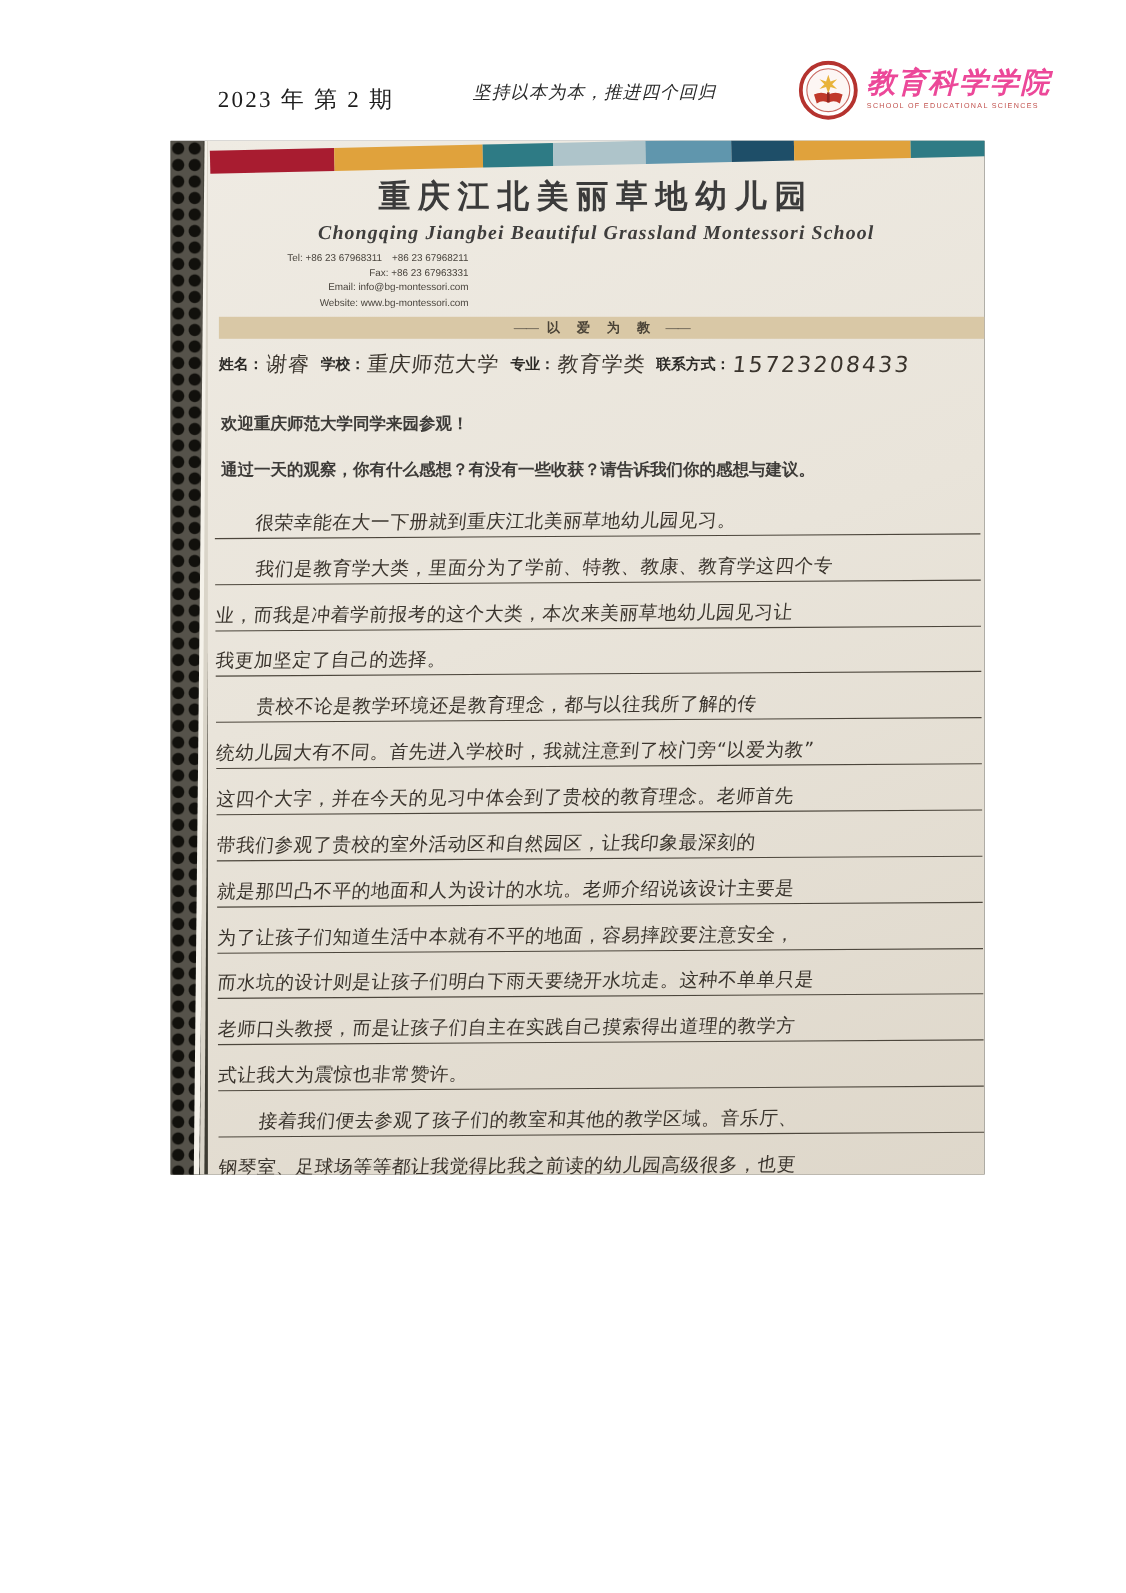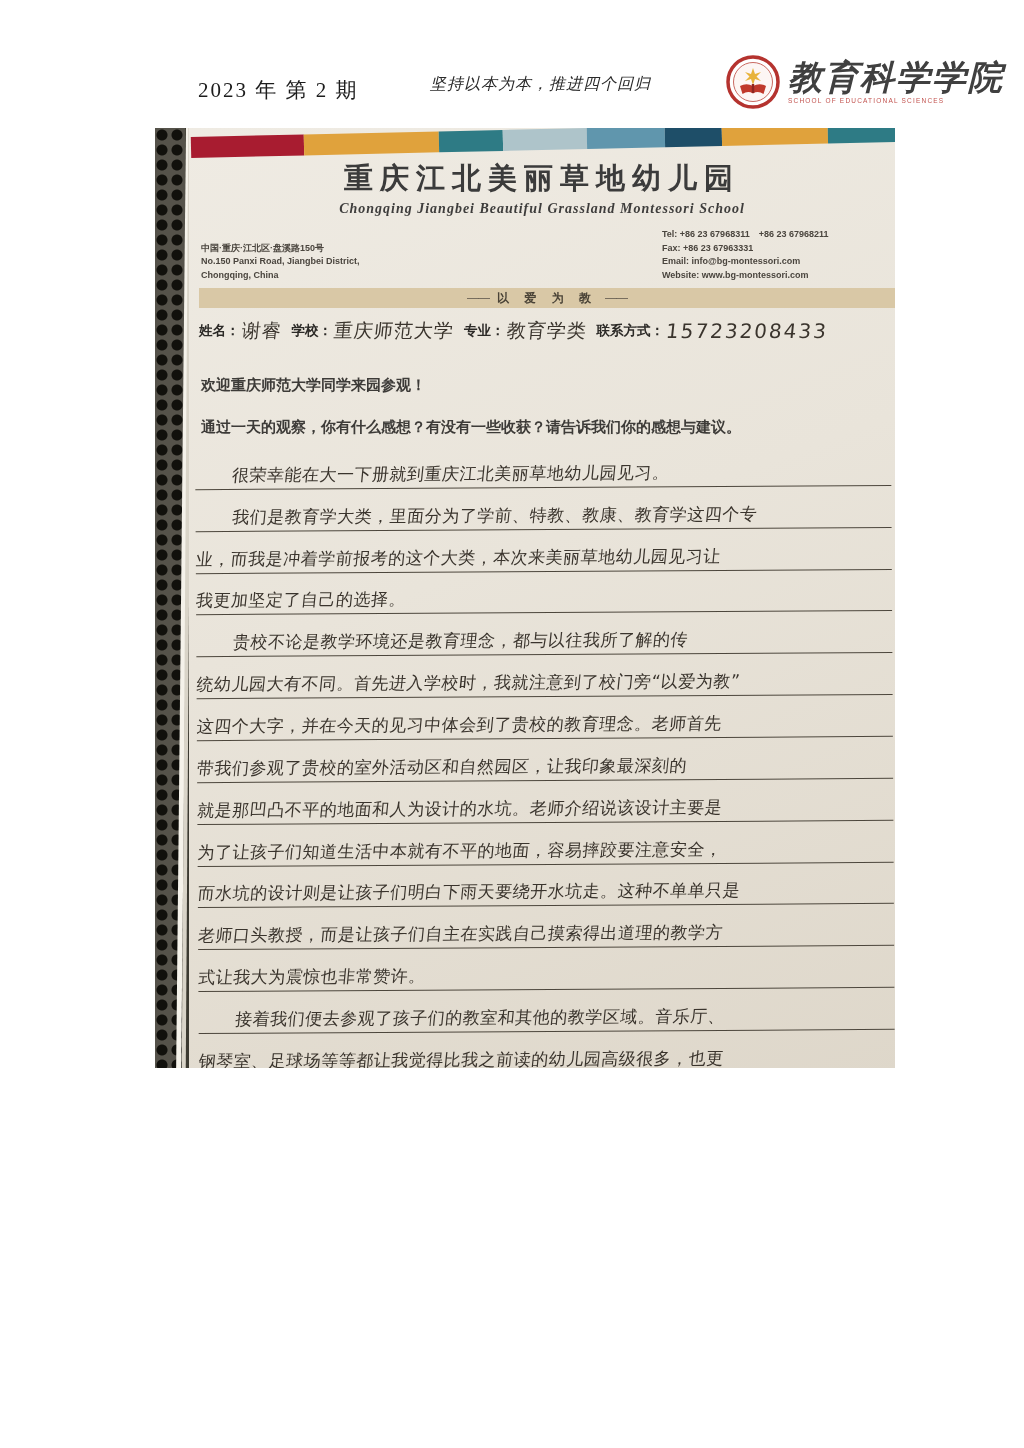--- a/index.html
+++ b/index.html
@@ -15,22 +15,22 @@
     font-family:"Liberation Serif", serif; font-size:21px; color:#1c1c1c; letter-spacing:2px;
   }
   .hdr-slogan {
     position:absolute; left:430px; top:74px;
     font-family:"Liberation Serif", serif; font-style:italic; font-size:16px; color:#2a2a2a; letter-spacing:1px;
   }
   .hdr-logo { position:absolute; left:726px; top:55px; display:flex; align-items:center; gap:8px; }
   .hdr-emblem { width:54px; height:54px; flex:0 0 auto; }
   .hdr-logo-text { display:flex; flex-direction:column; }
   .hdr-logo-cn {
-    font-family:Liberation Serif, serif; font-weight:bold; font-style:italic;
-    font-size:34px; color:#404040; letter-spacing:2px; line-height:1.05;
+    font-family:Liberation Mono, monospace; font-weight:bold; font-style:italic;
+    font-size:26px; color:#ec4899; letter-spacing:2px; line-height:1.05;
   }
   .hdr-logo-en { font-size:6.5px; color:#c2534f; letter-spacing:1.2px; margin-top:2px; }
 
   
   .photo {
     position:absolute; left:155px; top:128px; width:740px; height:952px;
     background:#3c3a31; overflow:hidden;
   }
   .dots-strip {
     position:absolute; left:0; top:0; width:30px; height:100%;
@@ -51,33 +51,33 @@
   }
   .stripe > div { height:100%; }
 
   .school-cn {
     position:absolute; left:0; right:0; top:31px; text-align:center;
     font-size:29px; font-weight:700; color:#3b3b3b; letter-spacing:7px;
   }
   .school-en {
     position:absolute; left:0; right:0; top:73px; text-align:center;
     font-family:"Liberation Serif", serif; font-style:italic; font-weight:bold;
-    font-size:14px; color:#3e3d3c; letter-spacing:1px;
+    font-size:18px; color:#3e3d3c; letter-spacing:1px;
   }
 
   .info-row {
     position:absolute; left:12px; right:8px; top:100px; height:54px;
     display:flex; justify-content:space-between; align-items:flex-end;
   }
   .addr { width:205px; font-size:9px; line-height:1.5; color:#4a453e; font-weight:bold; }
   .bgl { width:130px; text-align:center; position:relative; top:-2px; }
   .bgl-figure { display:block; margin:0 auto; }
   .bgl-word { font-family:"Liberation Serif", serif; font-weight:bold; font-size:20px; color:#8a6a33; letter-spacing:2px; line-height:1; }
   .bgl-sub { margin:2px auto 0; width:64px; height:3px; background:#bfae91; border-radius:2px; }
-  .contacts { width:225px; font-size:9px; line-height:1.5; color:#4a453e; font-weight:bold; text-align:left; }
+  .contacts { width:225px; font-size:9px; line-height:1.5; color:#4a453e; font-weight:normal; text-align:right; }
 
   .motto-band {
     position:absolute; left:10px; right:0; top:160px; height:20px;
     background:#d9c8a6; display:flex; align-items:center; justify-content:center;
   }
   .motto-text { font-size:12px; color:#4a4337; letter-spacing:6px; font-weight:bold; }
   .motto-dash { color:#6b6254; font-size:12px; letter-spacing:-1px; margin:0 8px; }
 
   .form-line {
     position:absolute; left:10px; right:4px; top:190px;
@@ -147,25 +147,20 @@
           <div style="background: rgb(96, 150, 173); flex-grow: 11;"></div>
           <div style="background: rgb(30, 78, 104); flex-grow: 8;"></div>
           <div style="background: rgb(224, 162, 60); flex-grow: 15;"></div>
           <div style="background: rgb(46, 123, 133); flex-grow: 10;"></div>
         </div>
 
       <div class="school-cn">重庆江北美丽草地幼儿园</div>
       <div class="school-en">Chongqing Jiangbei Beautiful Grassland Montessori School</div>
 
       <div class="info-row">
-        <div class="addr">
-          <div>中国·重庆·江北区·盘溪路150号</div>
-          <div>No.150 Panxi Road, Jiangbei District,</div>
-          <div>Chongqing, China</div>
-        </div>
         <div class="contacts">
           <div>Tel: +86 23 67968311　+86 23 67968211</div>
           <div>Fax: +86 23 67963331</div>
           <div>Email: info@bg-montessori.com</div>
           <div>Website: www.bg-montessori.com</div>
         </div>
       </div>
 
       <div class="motto-band">
         <span class="motto-dash">——</span>

